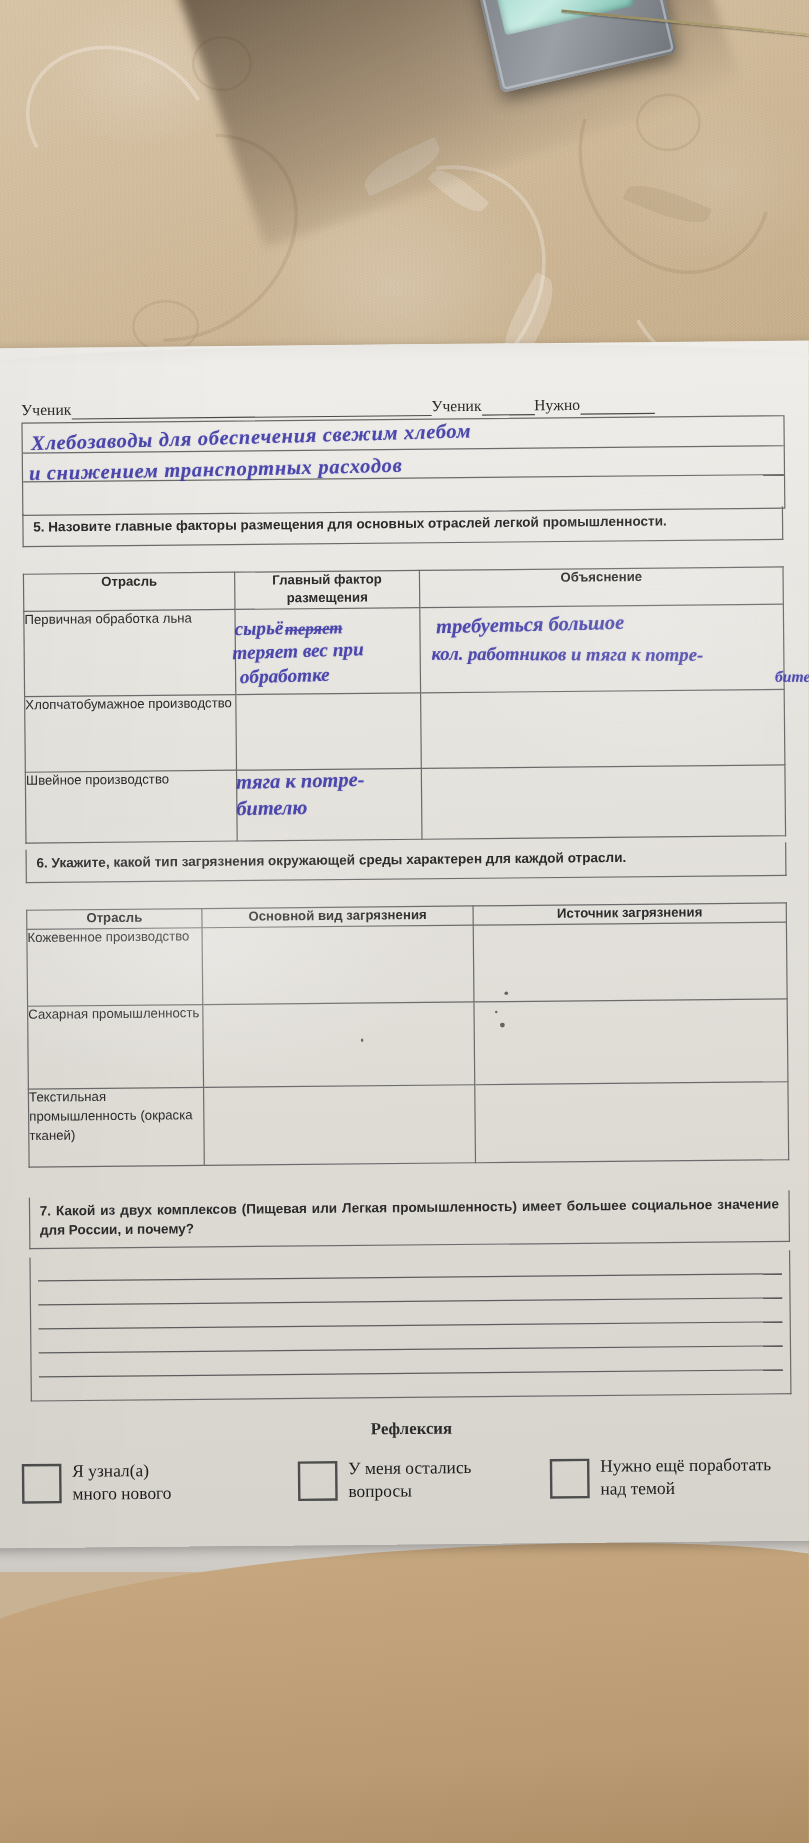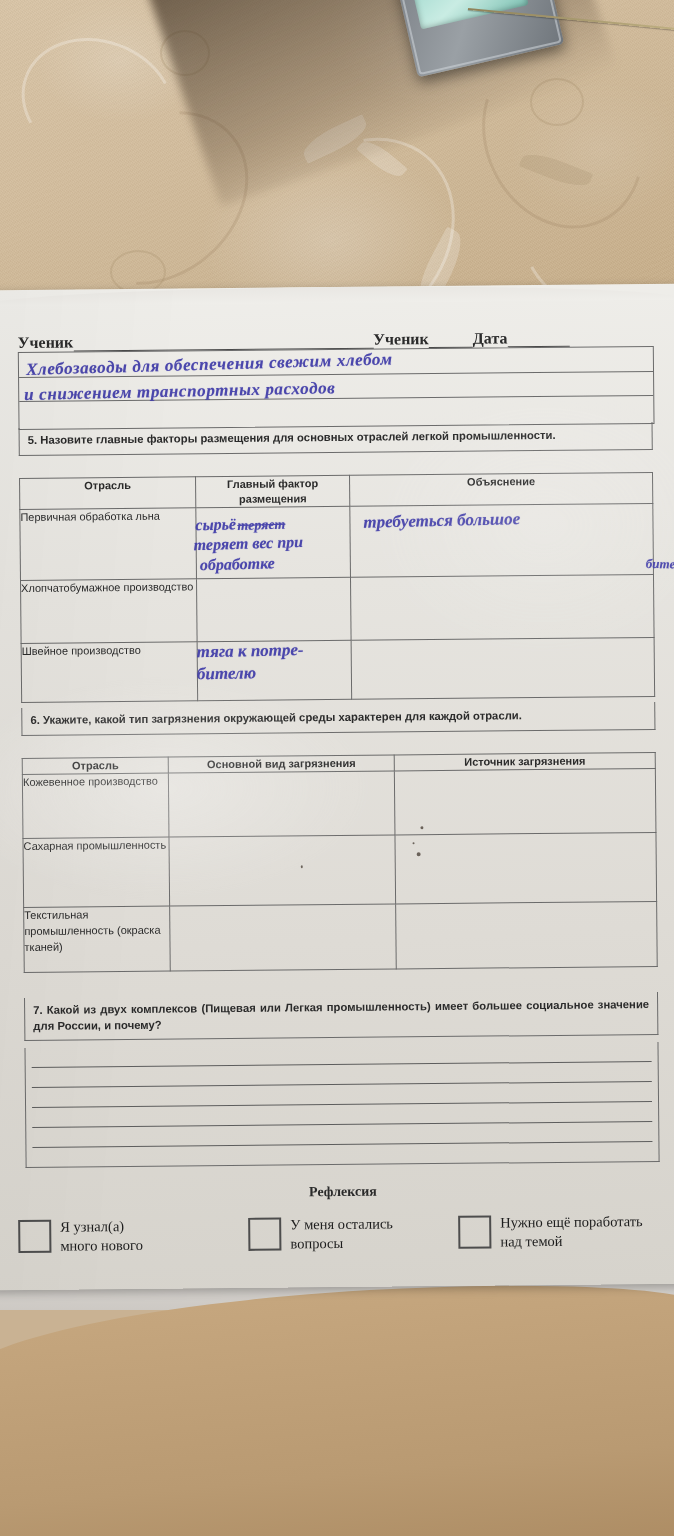--- a/index.html
+++ b/index.html
@@ -101,21 +101,21 @@
     position:absolute;left:0;top:0;width:100%;height:16px;
     background:linear-gradient(180deg,#e9e7e3,#efeeea);
     border-radius:50% 50% 0 0 / 16px 16px 0 0;
   }
 
   
   .content{position:absolute;left:14px;top:0;width:674px;height:1000px;font-size:10px;color:#2b2b2b;}
 
   
   .hdr{position:absolute;left:22px;top:44px;width:634px;display:flex;align-items:flex-end;gap:0;}
-  .hdr b{font-weight:bold;font-size:16px;font-family:"Liberation Serif",serif;white-space:nowrap;}
+  .hdr b{font-weight:normal;font-size:13px;font-family:"Liberation Serif",serif;white-space:nowrap;}
   .rule{border-bottom:1.3px solid #4a4a4a;flex:0 0 auto;height:12px;}
 
   
   .ansbox{position:absolute;left:22px;top:62px;width:634px;height:76px;border:1.1px solid #6b6b6b;}
   .ansline{position:absolute;left:0;width:100%;border-bottom:1.1px solid #6b6b6b;}
 
   .hw{
     position:absolute;color:#3e3aa8;font-family:"Liberation Serif",serif;
     font-style:italic;font-weight:600;white-space:nowrap;pointer-events:none;
     text-shadow:0 0 1px rgba(62,58,168,.45);
@@ -186,21 +186,21 @@
   <div class="paper">
     <div class="paper-top-curve"></div>
 
     <div class="content">
 
       <div class="hdr">
         <b>Ученик</b>
         <span class="rule" style="width:300px;"></span>
         <b>Ученик</b>
         <span class="rule" style="width:44px;"></span>
-        <b>Дата</b>
+        <b>Нужно</b>
         <span class="rule" style="width:62px;"></span>
       </div>
 
       <div class="ansbox">
         <div class="ansline" style="top:24px;"></div>
         <div class="ansline" style="top:48px;"></div>
       </div>
       <div class="hw" style="left:30px;top:70px;font-size:17px;letter-spacing:.6px;transform:rotate(-1.1deg);">Хлебозаводы для обеспечения свежим хлебом</div>
       <div class="hw" style="left:28px;top:95px;font-size:17px;letter-spacing:.6px;transform:rotate(-0.7deg);">и снижением транспортных расходов</div>
 
@@ -240,20 +240,21 @@
         </tr>
       </tbody>
         </table>
 
       <div class="hw" style="left:198px;top:228px;font-size:16px;transform:rotate(-1deg);">сырьё</div>
       <div class="hw" style="left:240px;top:230px;font-size:14px;text-decoration:line-through;transform:rotate(-1deg);">теряет</div>
       <div class="hw" style="left:196px;top:248px;font-size:16px;transform:rotate(-1.2deg);">теряет вес при</div>
       <div class="hw" style="left:202px;top:268px;font-size:16px;transform:rotate(-1deg);">обработке</div>
 
       <div class="hw" style="left:366px;top:226px;font-size:17px;transform:rotate(-0.8deg);">требуеться большое</div>
+      <div class="hw" style="left:362px;top:250px;font-size:15.5px;transform:rotate(0.8deg);">кол. работников и тяга к потре-</div>
       <div class="hw" style="left:648px;top:272px;font-size:13px;transform:rotate(1deg);">бителю</div>
 
       <div class="hw" style="left:198px;top:354px;font-size:17px;transform:rotate(-0.7deg);">тяга к потре-</div>
       <div class="hw" style="left:198px;top:376px;font-size:17px;transform:rotate(-0.5deg);">бителю</div>
 
       <div class="qbox" style="top:418px;">
         <div class="qtext">
           <span class="num">6.</span>
           <span>Укажите, какой тип загрязнения окружающей среды характерен для каждой отрасли.</span>
         </div>

